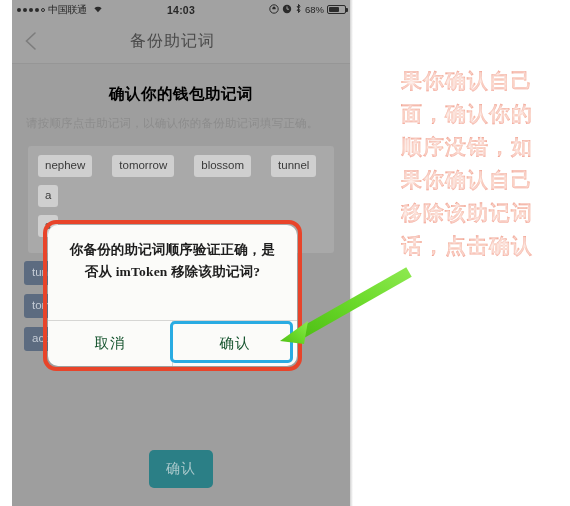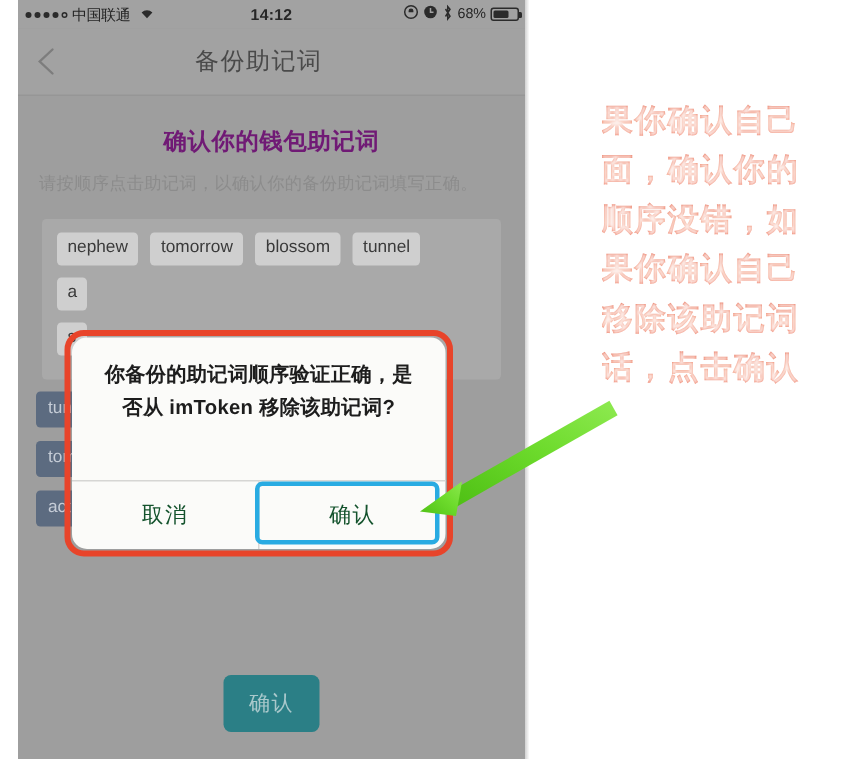--- a/index.html
+++ b/index.html
@@ -132,21 +132,21 @@
     left: 0; top: 64px;
     width: 338px;
     bottom: 0;
     background: #9e9e9e;
   }
   .page-title {
     margin-top: 20px;
     text-align: center;
     font-size: 15.5px;
     font-weight: bold;
-    color: #701a75;
+    color: #000000;
     letter-spacing: 0.5px;
   }
   .page-sub {
     margin: 10px 14px 0 14px;
     font-size: 11.5px;
     line-height: 17px;
     color: #8c8c8c;
     letter-spacing: 0.2px;
   }
 
@@ -154,21 +154,21 @@
   .answer-panel {
     margin: 14px 16px 0 16px;
     background: #a9a9a9;
     border-radius: 3px;
     min-height: 96px;
     padding: 9px 6px 8px 10px;
     box-sizing: border-box;
   }
   .answer-row {
     display: flex;
-    gap: 8px;
+    gap: 20px;
     margin-bottom: 8px;
   }
   .chip-ans {
     background: #cfcfcf;
     color: #3a3a3a;
     font-size: 11.5px;
     padding: 4px 7px 5px 7px;
     border-radius: 3px;
     line-height: 13px;
     white-space: nowrap;
@@ -238,20 +238,21 @@
   }
   .alert-msg {
     flex: 1;
     padding: 14px 16px 6px 16px;
     text-align: center;
     font-size: 13.5px;
     line-height: 22px;
     color: #1d1d1d;
     font-weight: bold;
     letter-spacing: 0.2px;
+    font-family: Liberation Serif, serif;
   }
   .alert-actions {
     height: 45px;
     display: flex;
     border-top: 1px solid #d6d6d4;
   }
   .alert-btn {
     flex: 1;
     display: flex;
     align-items: center;
@@ -332,21 +333,21 @@
             <span class="dot"></span>
             <span class="dot empty"></span>
         </span>
         <span class="carrier">中国联通</span>
         <span class="wifi">
           <svg width="12" height="9" viewBox="0 0 12 9">
               <path d="M6 8.2 L2.4 4.3 A5.2 5.2 0 0 1 9.6 4.3 Z" fill="#2b2b2b"></path>
             </svg>
         </span>
       </div>
-      <div class="sb-center">14:12</div>
+      <div class="sb-center">14:03</div>
       <div class="sb-right">
         <span>
           <svg width="10" height="10" viewBox="0 0 10 10">
               <circle cx="5" cy="5" r="4.2" fill="none" stroke="#2b2b2b" stroke-width="1"></circle>
               <path d="M3.4 5.2 v-1 a1.6 1.6 0 0 1 3.2 0 v1 z" fill="#2b2b2b"></path>
             </svg>
         </span>
         <span>
           <svg width="10" height="10" viewBox="0 0 10 10">
               <circle cx="5" cy="5" r="4.2" fill="#2b2b2b"></circle>

